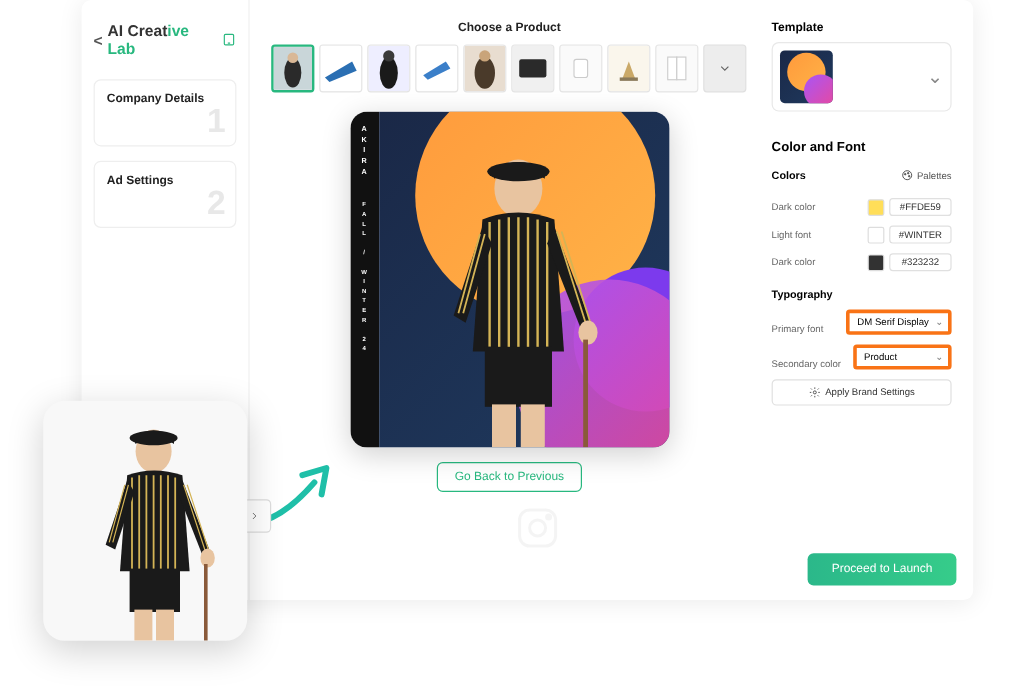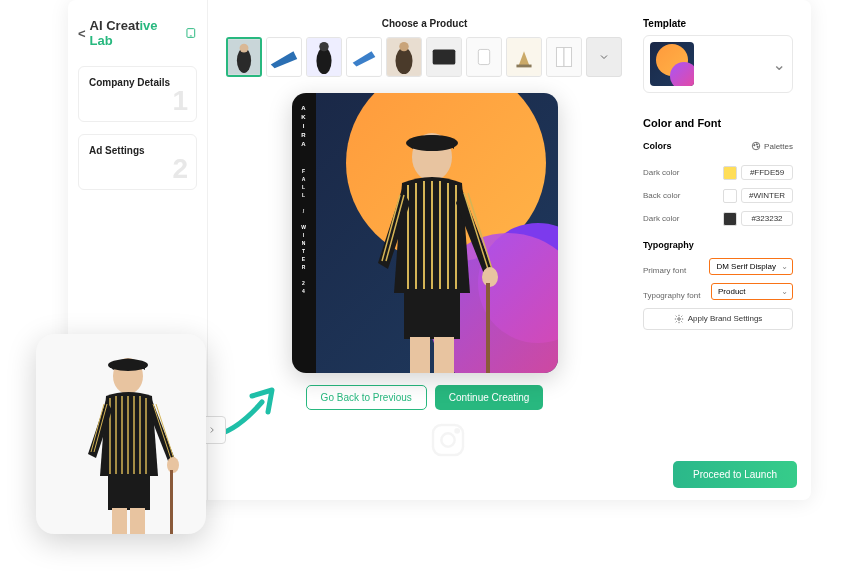--- a/index.html
+++ b/index.html
@@ -56,21 +56,21 @@
 .sub-title { font-size: 9px; font-weight: 700; margin-bottom: 8px; }
 .palettes { font-size: 8px; color: #555; float: right; display: flex; align-items: center; gap: 3px; }
 
 .color-row { display: flex; align-items: center; margin-bottom: 8px; }
 .color-row .lbl { font-size: 8px; color: #666; flex: 1; }
 .swatch { width: 14px; height: 14px; border-radius: 2px; border: 1px solid #ddd; margin-right: 4px; }
 .color-val { font-size: 8px; color: #333; border: 1px solid #e0e0e0; border-radius: 3px; padding: 2px 6px; min-width: 52px; text-align: center; }
 
 .font-row { display: flex; align-items: flex-end; margin-bottom: 8px; }
 .font-row .lbl { font-size: 8px; color: #666; flex: 1; }
-.font-select { font-size: 8px; border: 1px solid #f97316; border-radius: 3px; padding: 3px 16px 3px 6px; min-width: 82px; position: relative; background: #fff; }
+.font-select { font-size: 8px; border: 3px solid #f97316; border-radius: 3px; padding: 3px 16px 3px 6px; min-width: 82px; position: relative; background: #fff; }
 .font-select .chev { position: absolute; right: 4px; top: 3px; color: #888; font-size: 8px; }
 
 .apply-btn { display: flex; align-items: flex-start; justify-content: center; gap: 4px; width: 100%; margin-top: 8px; padding: 5px; border: 1px solid #e0e0e0; border-radius: 4px; background: #fff; font-size: 8px; color: #333; cursor: pointer; }
 
 .proceed { position: absolute; right: 14px; bottom: 12px; background: linear-gradient(90deg, #2bb88a, #36cc8a); color: #fff; padding: 8px 20px; border-radius: 5px; font-size: 10px; font-weight: 500; border: none; cursor: pointer; }
 
 .popout { position: absolute; left: 36px; top: 334px; width: 170px; height: 200px; background: #f8f8f8; border-radius: 18px; box-shadow: 0 8px 30px rgba(0,0,0,0.18); overflow: hidden; }
 .popout .model { position: absolute; left: 20px; bottom: 0; width: 140px; height: 190px; }
 
 .arrow-curve { position: absolute; left: 206px; top: 374px; width: 90px; height: 70px; pointer-events: none; }
@@ -199,21 +199,20 @@
             <path d="M66 76 L42 150 L52 156 L74 90 Z" fill="#1a1a1a"></path>
             <path d="M64 82 L46 148 M68 82 L50 148" stroke="#d4b456" stroke-width="1.5"></path>
             <rect x="74" y="224" width="20" height="36" fill="#e8c4a0"></rect>
             <rect x="98" y="224" width="20" height="36" fill="#e8c4a0"></rect>
           </svg>
         </div>
       </div>
 
       <div class="action-row">
         <button class="btn btn-outline">Go Back to Previous</button>
-        <button class="btn btn-primary">Continue Creating</button>
       </div>
     </div>
 
     <div class="right">
       <div class="tpl-label">Template</div>
       <div class="tpl-box">
         <div class="tpl-thumb">
             <div class="c1"></div>
             <div class="c2"></div>
           </div>
@@ -234,39 +233,39 @@
           <span>Palettes</span>
         </span>
       </div>
 
       <div class="color-row">
         <span class="lbl">Dark color</span>
         <span class="swatch" style="background:#FFDE59"></span>
         <span class="color-val">#FFDE59</span>
       </div>
       <div class="color-row">
-        <span class="lbl">Back color</span>
+        <span class="lbl">Light font</span>
         <span class="swatch" style="background:#FFFFFF"></span>
         <span class="color-val">#WINTER</span>
       </div>
       <div class="color-row" style="margin-bottom:14px">
         <span class="lbl">Dark color</span>
         <span class="swatch" style="background:#323232"></span>
         <span class="color-val">#323232</span>
       </div>
 
       <div class="sub-title">Typography</div>
       <div class="font-row">
         <span class="lbl">Primary font</span>
         <div class="font-select" style="font-family:serif">
           <span>DM Serif Display</span><span class="chev">⌄</span>
         </div>
       </div>
       <div class="font-row">
-        <span class="lbl">Typography font</span>
+        <span class="lbl">Secondary color</span>
         <div class="font-select">
           <span>Product</span><span class="chev">⌄</span>
         </div>
       </div>
 
       <button class="apply-btn">
         <svg width="10" height="10" viewBox="0 0 24 24" fill="none" stroke="#555" stroke-width="2">
             <circle cx="12" cy="12" r="3"></circle>
             <path d="M12 2v3M12 19v3M4.2 4.2l2.1 2.1M17.7 17.7l2.1 2.1M2 12h3M19 12h3M4.2 19.8l2.1-2.1M17.7 6.3l2.1-2.1"></path>
           </svg>

